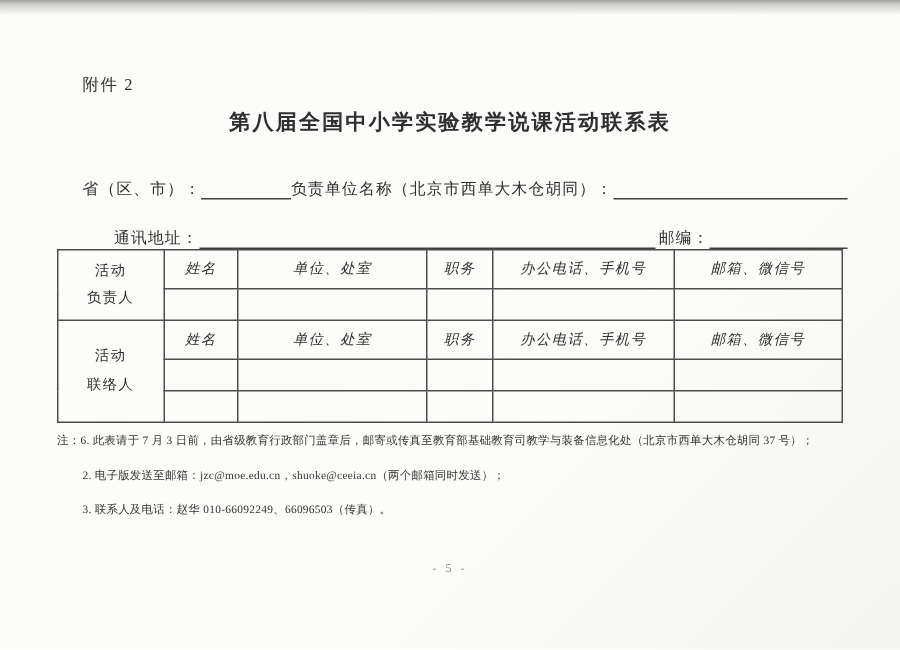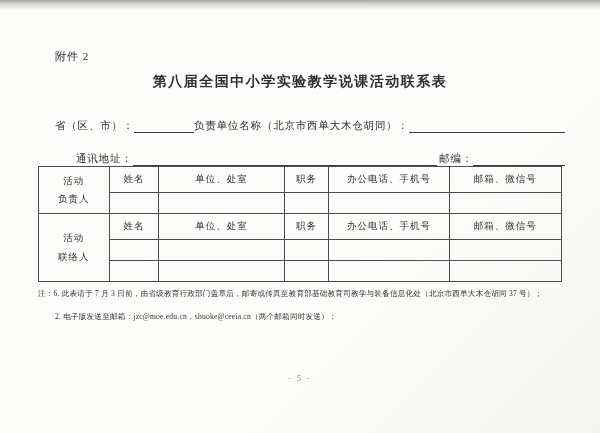--- a/index.html
+++ b/index.html
@@ -42,21 +42,21 @@
   table.contact{
     position:absolute;left:38px;top:166px;width:524px;
     border-collapse:collapse;table-layout:fixed;
   }
   table.contact td{
     border:1px solid #4d4d4d;
     font-size:9.5px;letter-spacing:1px;
     text-align:center;vertical-align:middle;
     padding:0;overflow:hidden;white-space:nowrap;
   }
-  td.hdr{height:25px;}
+  td.hdr{height:25px;font-style:italic;}
   td.cell{height:20px;}
   td.role{font-size:10px;}
   .role-line{display:block;line-height:1.9;}
   .notes{
     position:absolute;left:38px;right:28px;top:288px;
     font-size:7.6px;letter-spacing:0.2px;color:#333;
   }
   .note-line{white-space:nowrap;height:23px;line-height:11px;}
   .note-indent{padding-left:17px;}
   .page-number{
@@ -143,17 +143,20 @@
     </tbody>
   </table>
 
   <div class="notes">
     <div class="note-line">
       <span>注：</span><span>6. 此表请于 7 月 3 日前，由省级教育行政部门盖章后，邮寄或传真至教育部基础教育司教学与装备信息化处（北京市西单大木仓胡同 37 号）；</span>
     </div>
     <div class="note-line note-indent">
       <span>2. 电子版发送至邮箱：jzc@moe.edu.cn，shuoke@ceeia.cn（两个邮箱同时发送）；</span>
     </div>
+    <div class="note-line note-indent">
+      <span>3. 联系人及电话：赵华 010-66092249、66096503（传真）。</span>
+    </div>
   </div>
 
   <div class="page-number">- 5 -</div>
 
 </div>
 
 </body></html>

